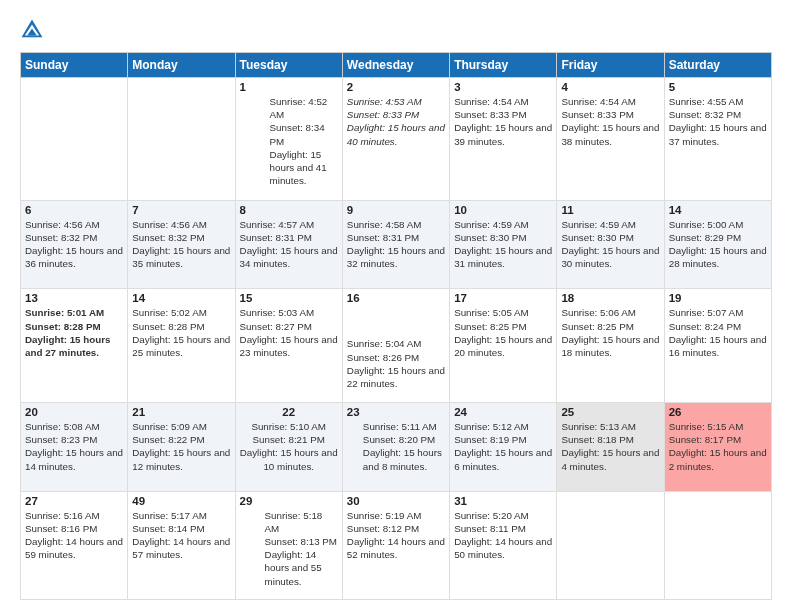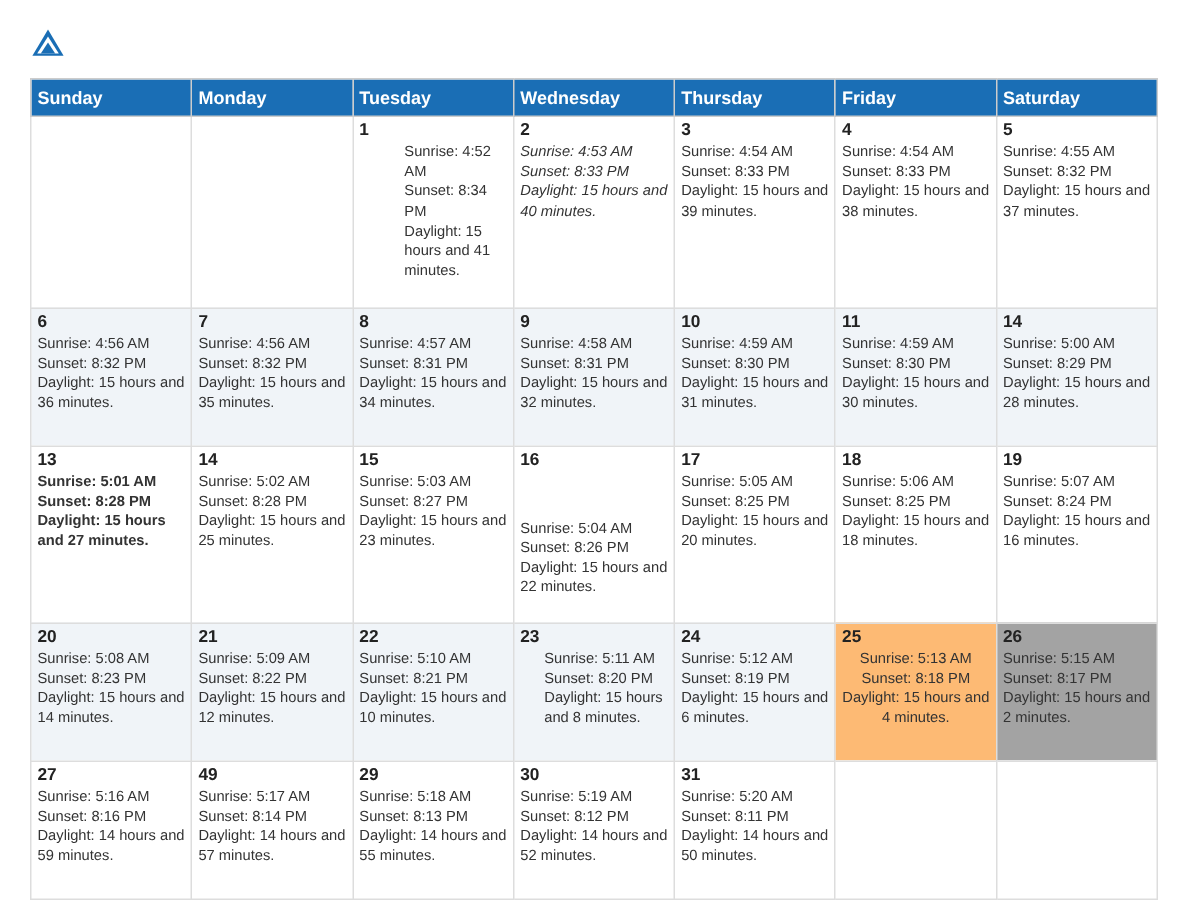--- a/index.html
+++ b/index.html
@@ -266,45 +266,45 @@
             <div class="day-info" style="white-space: pre-line;">Sunrise: 5:08 AM
 Sunset: 8:23 PM
 Daylight: 15 hours and 14 minutes.</div>
           </td>
           <td style="background: rgb(240, 244, 248);">
             <span class="day-number">21</span>
             <div class="day-info" style="white-space: pre-line;">Sunrise: 5:09 AM
 Sunset: 8:22 PM
 Daylight: 15 hours and 12 minutes.</div>
           </td>
-          <td style="background: rgb(240, 244, 248);">
+          <td style="background: rgb(240, 244, 248); text-align: center;">
             <span class="day-number">22</span>
             <div class="day-info" style="white-space: pre-line;">Sunrise: 5:10 AM
 Sunset: 8:21 PM
 Daylight: 15 hours and 10 minutes.</div>
           </td>
           <td style="background: rgb(240, 244, 248);">
             <span class="day-number">23</span>
             <div class="day-info" style="white-space: pre-line; margin-left: 16px;">Sunrise: 5:11 AM
 Sunset: 8:20 PM
 Daylight: 15 hours and 8 minutes.</div>
           </td>
           <td style="background: rgb(240, 244, 248);">
             <span class="day-number">24</span>
             <div class="day-info" style="white-space: pre-line;">Sunrise: 5:12 AM
 Sunset: 8:19 PM
 Daylight: 15 hours and 6 minutes.</div>
           </td>
-          <td style="background: #fdba74;">
+          <td style="background: #e5e5e5;">
             <span class="day-number">25</span>
-            <div class="day-info" style="white-space: pre-line; text-align: center;">Sunrise: 5:13 AM
+            <div class="day-info" style="white-space: pre-line;">Sunrise: 5:13 AM
 Sunset: 8:18 PM
 Daylight: 15 hours and 4 minutes.</div>
           </td>
-          <td style="background: #a3a3a3;">
+          <td style="background: #fca5a5;">
             <span class="day-number">26</span>
             <div class="day-info" style="white-space: pre-line;">Sunrise: 5:15 AM
 Sunset: 8:17 PM
 Daylight: 15 hours and 2 minutes.</div>
           </td>
         </tr>
         <tr>
           <td>
             <span class="day-number">27</span>
             <div class="day-info" style="white-space: pre-line;">Sunrise: 5:16 AM
@@ -312,21 +312,21 @@
 Daylight: 14 hours and 59 minutes.</div>
           </td>
           <td>
             <span class="day-number">49</span>
             <div class="day-info" style="white-space: pre-line;">Sunrise: 5:17 AM
 Sunset: 8:14 PM
 Daylight: 14 hours and 57 minutes.</div>
           </td>
           <td>
             <span class="day-number">29</span>
-            <div class="day-info" style="white-space: pre-line;">Sunrise: 5:18 AM
+            <div class="day-info" style="white-space: pre-line; margin-left: 25px;">Sunrise: 5:18 AM
 Sunset: 8:13 PM
 Daylight: 14 hours and 55 minutes.</div>
           </td>
           <td>
             <span class="day-number">30</span>
             <div class="day-info" style="white-space: pre-line;">Sunrise: 5:19 AM
 Sunset: 8:12 PM
 Daylight: 14 hours and 52 minutes.</div>
           </td>
           <td>

